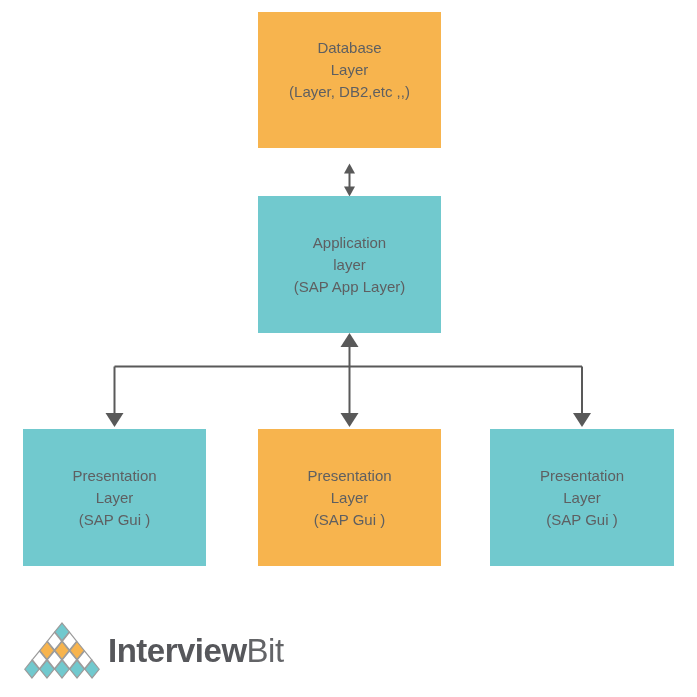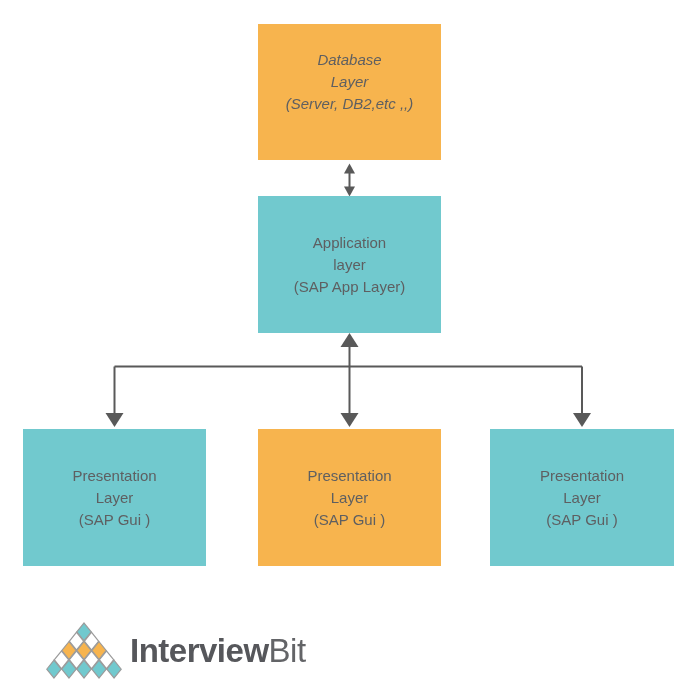--- a/index.html
+++ b/index.html
@@ -31,21 +31,21 @@
     color: var(--box-text, #5E5F61);
     font-size: 15px;
     line-height: 22px;
   }
   .node.orange { background: var(--orange, #F7B44E); }
   .node.teal   { background: var(--teal, #71C9CE); }
   .node-db { padding-bottom: 20px; box-sizing: border-box; }
 
   .logo {
     position: absolute;
-    left: 46px;
+    left: 24px;
     top: 622px;
     display: flex;
     align-items: center;
     text-align: center;
   }
   .logo-mark {
     width: 76px;
     height: 57px;
   }
   .logo-text {
@@ -81,24 +81,24 @@
       <polygon points="349.5,163.5 344,173.5 355,173.5"></polygon>
       <polygon points="349.5,196.5 344,186.5 355,186.5"></polygon>
 
       <polygon points="349.5,333 340.5,347 358.5,347"></polygon>
       <polygon points="349.5,427 340.5,413 358.5,413"></polygon>
       <polygon points="114.5,427 105.5,413 123.5,413"></polygon>
       <polygon points="582,427 573,413 591,413"></polygon>
     </g>
   </svg>
 
-  <div class="node orange node-db" style="left:258px; top:24px; width:183px; height:136px;font-style:italic;">
+  <div class="node orange node-db" style="left:258px; top:12px; width:183px; height:136px;">
     <div>Database</div>
     <div>Layer</div>
-    <div>(Server, DB2,etc ,,)</div>
+    <div>(Layer, DB2,etc ,,)</div>
   </div>
 
   <div class="node teal" style="left:258px; top:196px; width:183px; height:137px;">
     <div>Application</div>
     <div>layer</div>
     <div>(SAP App Layer)</div>
   </div>
 
   <div class="node teal" style="left:23px; top:429px; width:183px; height:137px;">
     <div>Presentation</div>

